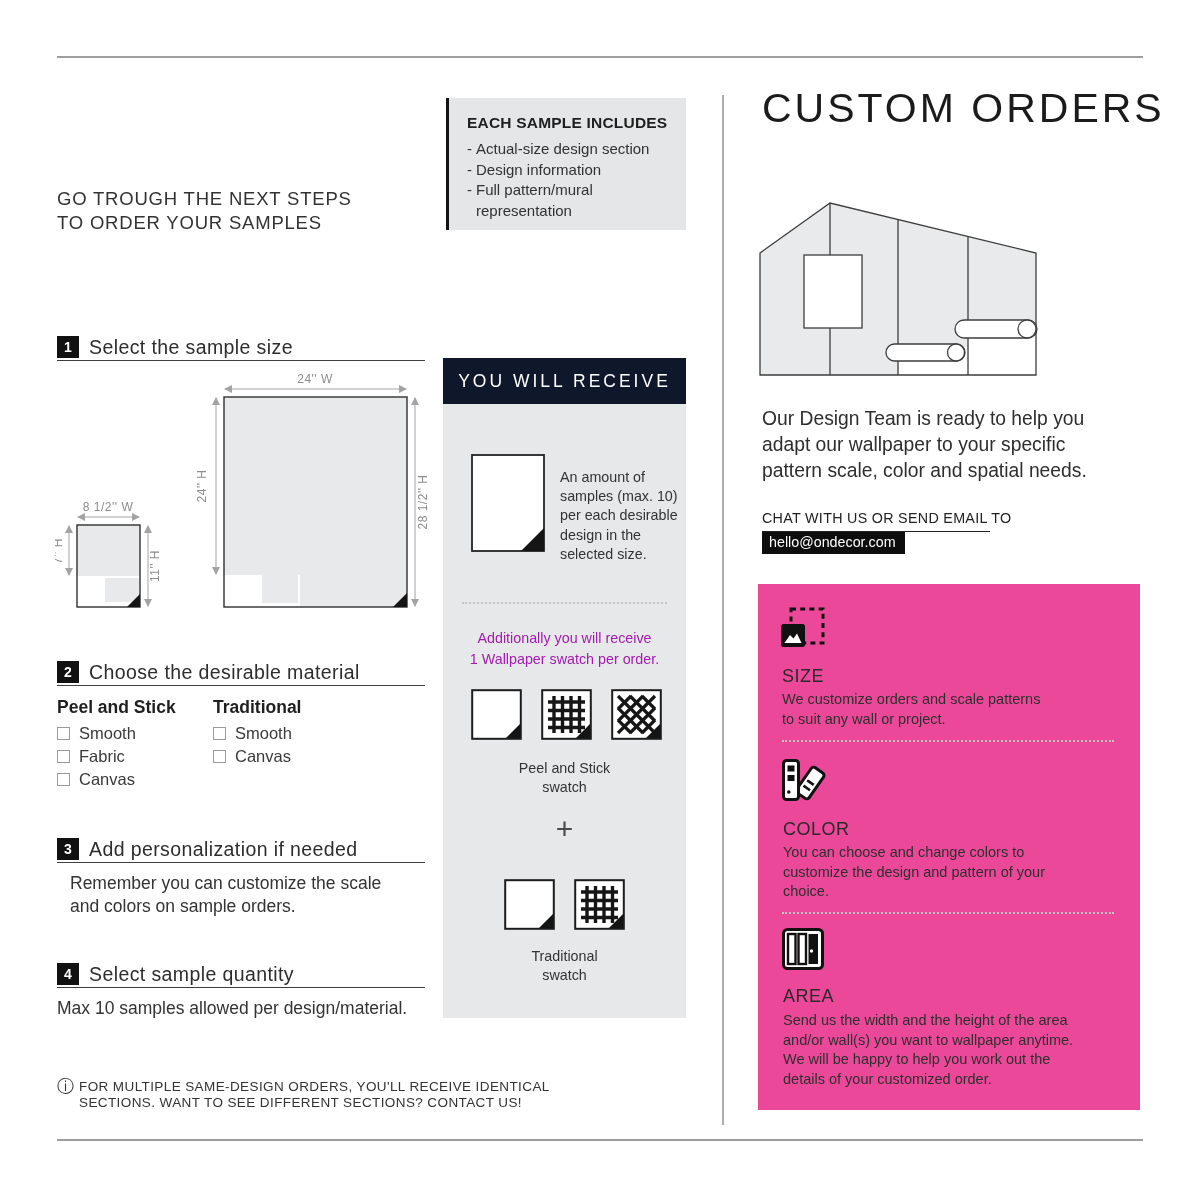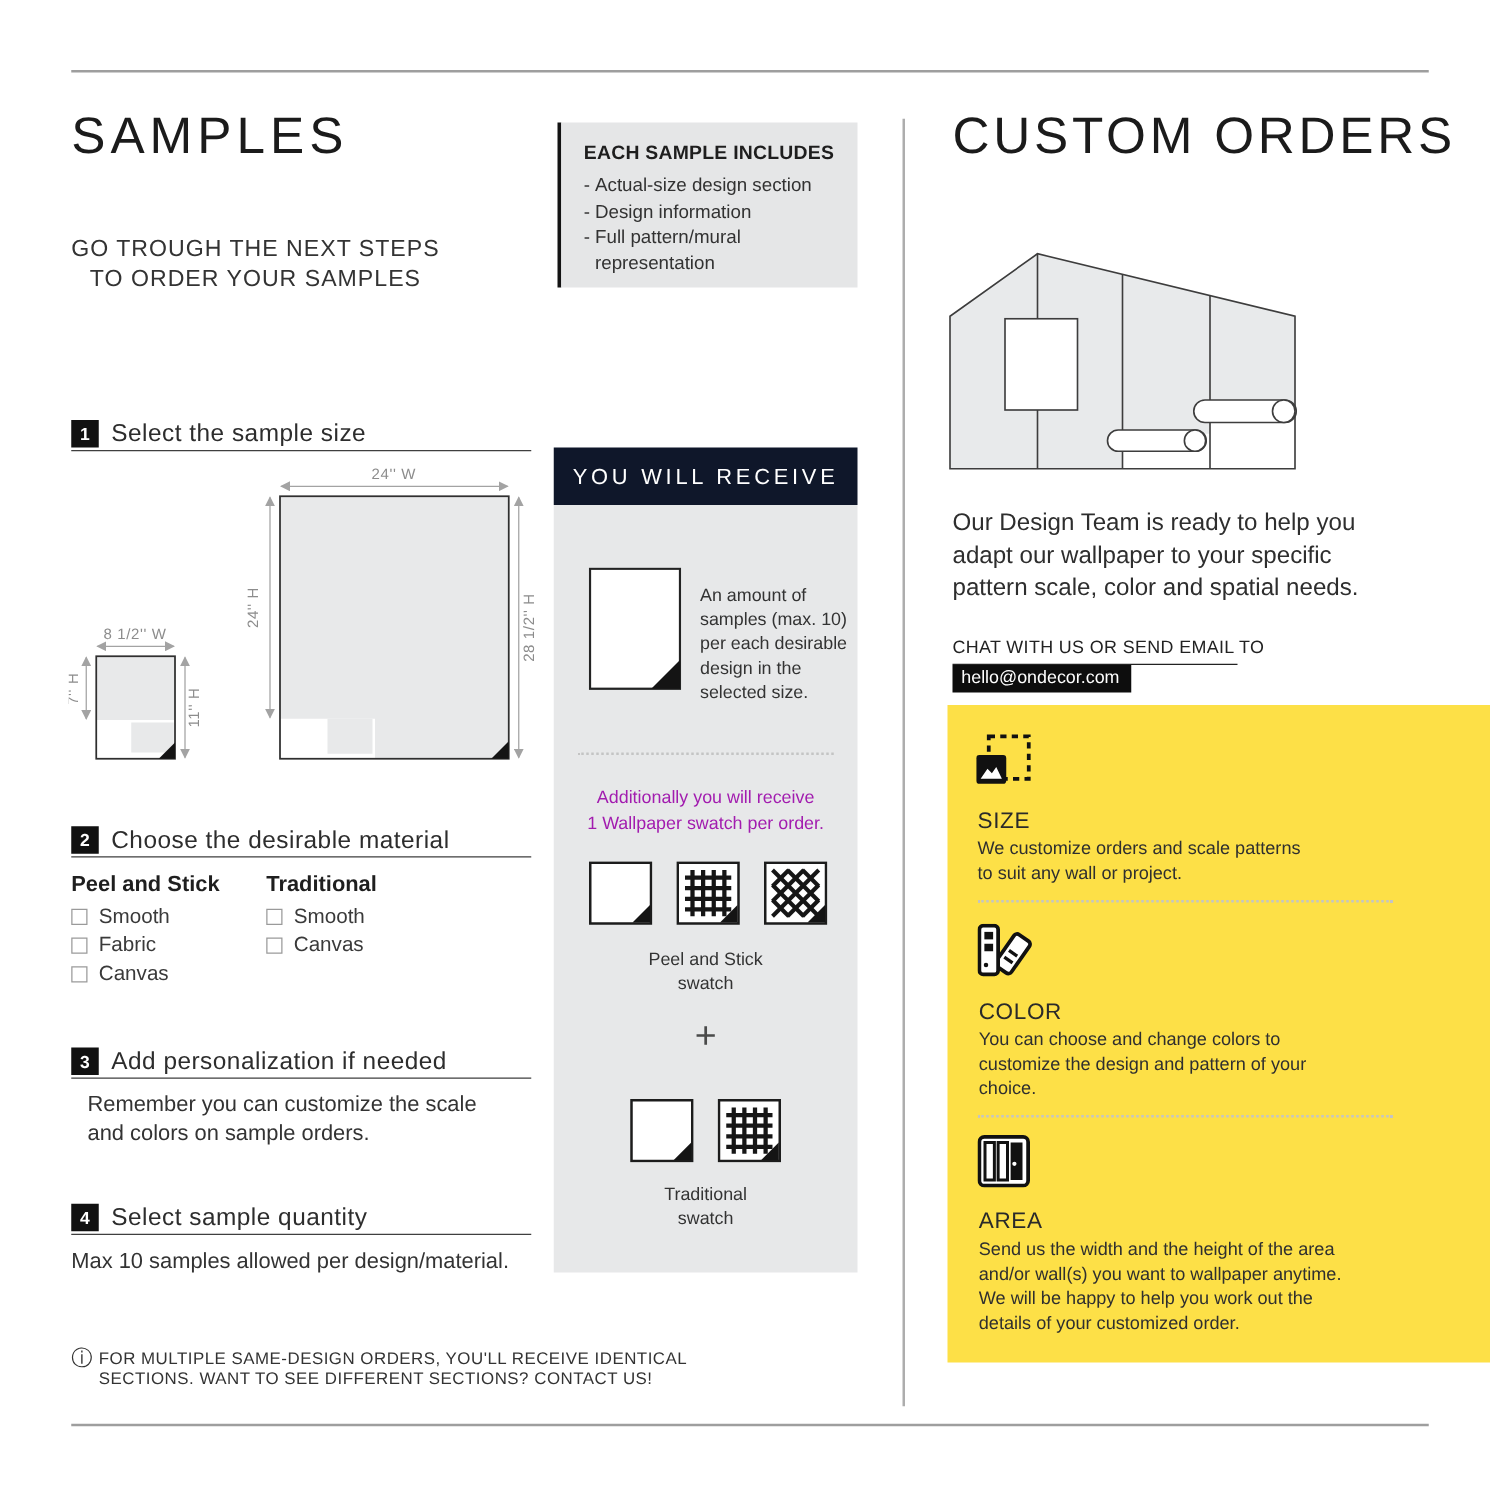--- a/index.html
+++ b/index.html
@@ -3,21 +3,21 @@
 <meta charset="utf-8">
 <style>
   * { margin:0; padding:0; box-sizing:border-box; }
   html,body { background:#fff; }
   body { font-family:"Liberation Sans", sans-serif; color:#2e2e2e; }
   #page { position:relative; width:1200px; height:1200px; background:#fff; overflow:hidden; }
   .abs { position:absolute; }
   .hline { height:2px; background:#9e9e9e; }
   .vline { width:2px; background:#adadad; }
   .h1 { font-size:41px; letter-spacing:4px; color:#1b1b1b; font-weight:400; line-height:1; white-space:nowrap; }
-  .subtitle { font-size:18.5px; line-height:23.5px; letter-spacing:0.8px; color:#333; white-space:pre-line;text-align:center; }
+  .subtitle { font-size:18.5px; line-height:23.5px; letter-spacing:0.8px; color:#333; white-space:pre-line; }
   .step-header { width:368px; border-bottom:1.5px solid #3f3f3f; height:26px; }
   .step-num { position:absolute; left:0; top:1px; width:22px; height:22px; background:#111; color:#fff;
               font-size:14px; font-weight:700; display:flex; align-items:center; justify-content:center; }
   .step-title { position:absolute; left:32px; top:1px; font-size:19.5px; color:#2d2d2d; letter-spacing:0.4px; white-space:nowrap; }
   .body-text { font-size:17.5px; line-height:23px; color:#333; white-space:pre-line; }
   .mat-title { font-size:17.5px; font-weight:700; color:#1f1f1f; white-space:nowrap; }
   .chk-row { display:flex; align-items:center; height:23px; font-size:16.5px; color:#3a3a3a; }
   .chk { width:13px; height:13px; border:1.5px solid #9a9a9a; margin-right:9px; background:#fff; flex:0 0 auto; }
   .includes-box { left:449px; top:98px; width:237px; height:132px; background:#e5e6e7; padding:16px 12px 0 18px; }
   .includes-bar { left:446px; top:98px; width:3px; height:132px; background:#131313; }
@@ -26,39 +26,38 @@
   .includes-item .dash { margin-right:4px; }
   .includes-item .txt { white-space:pre-line; }
   .receive-bar { left:443px; top:358px; width:243px; height:46px; background:#0f172a; color:#fff;
                  display:flex; align-items:center; justify-content:center; font-size:17.5px; letter-spacing:3px; white-space:nowrap; }
   .receive-col { left:443px; top:404px; width:243px; height:614px; background:#e7e8e9; }
   .receive-text { left:117px; top:64px; width:120px; font-size:14.3px; line-height:19.2px; color:#333; white-space:pre-line; }
   .dotted { border-top:2px dotted #c4c4c4; height:0; }
   .center-txt { text-align:center; white-space:pre-line; }
   .chat-label { font-size:14.3px; letter-spacing:0.3px; color:#222; width:228px; padding-bottom:5px; border-bottom:1.5px solid #222; white-space:nowrap; }
   .email-box { background:#0d0d0d; color:#fff; font-size:14.3px; padding:2px 9px 4px 7px; display:inline-block; white-space:nowrap; }
-  .gray-box { left:758px; top:564px; width:434px; height:526px; background:#fde047; }
+  .gray-box { left:758px; top:584px; width:382px; height:526px; background:#ec4899; }
   .sec-title { font-size:18px; letter-spacing:0.5px; color:#2a2a2a; }
   .sec-body { font-size:14.5px; line-height:19.5px; color:#2f2f2f; white-space:pre-line; }
   .footer-note { font-size:13.5px; line-height:16px; letter-spacing:0.4px; color:#333; white-space:pre-line; }
   .info-glyph { font-size:17px; color:#333; line-height:1; }
   .plus { font-size:30px; color:#4a4a4a; font-weight:400; }
   svg text { font-family:"Liberation Sans", sans-serif; fill:#8c8c8c; font-size:12px; letter-spacing:0.5px; }
 </style>
 </head>
 <body>
 
 <div id="page">
 
   <div class="abs hline" style="left:57px; top:56px; width:1086px;"></div>
   <div class="abs hline" style="left:57px; top:1139px; width:1086px;"></div>
 
   <div class="abs vline" style="left:722px; top:95px; height:1030px;"></div>
 
-  <div class="abs h1" style="left:57px; top:88px;">SAMPLES</div>
   <div class="abs subtitle" style="left:57px; top:187px;">GO TROUGH THE NEXT STEPS
 TO ORDER YOUR SAMPLES</div>
 
   <div class="abs step-header" style="left:57px; top:335px;">
     <span class="step-num">1</span>
     <span class="step-title">Select the sample size</span>
   </div>
 
   <svg class="abs" style="left:55px; top:370px;" width="375" height="250" viewBox="0 0 375 250">
     <defs>

